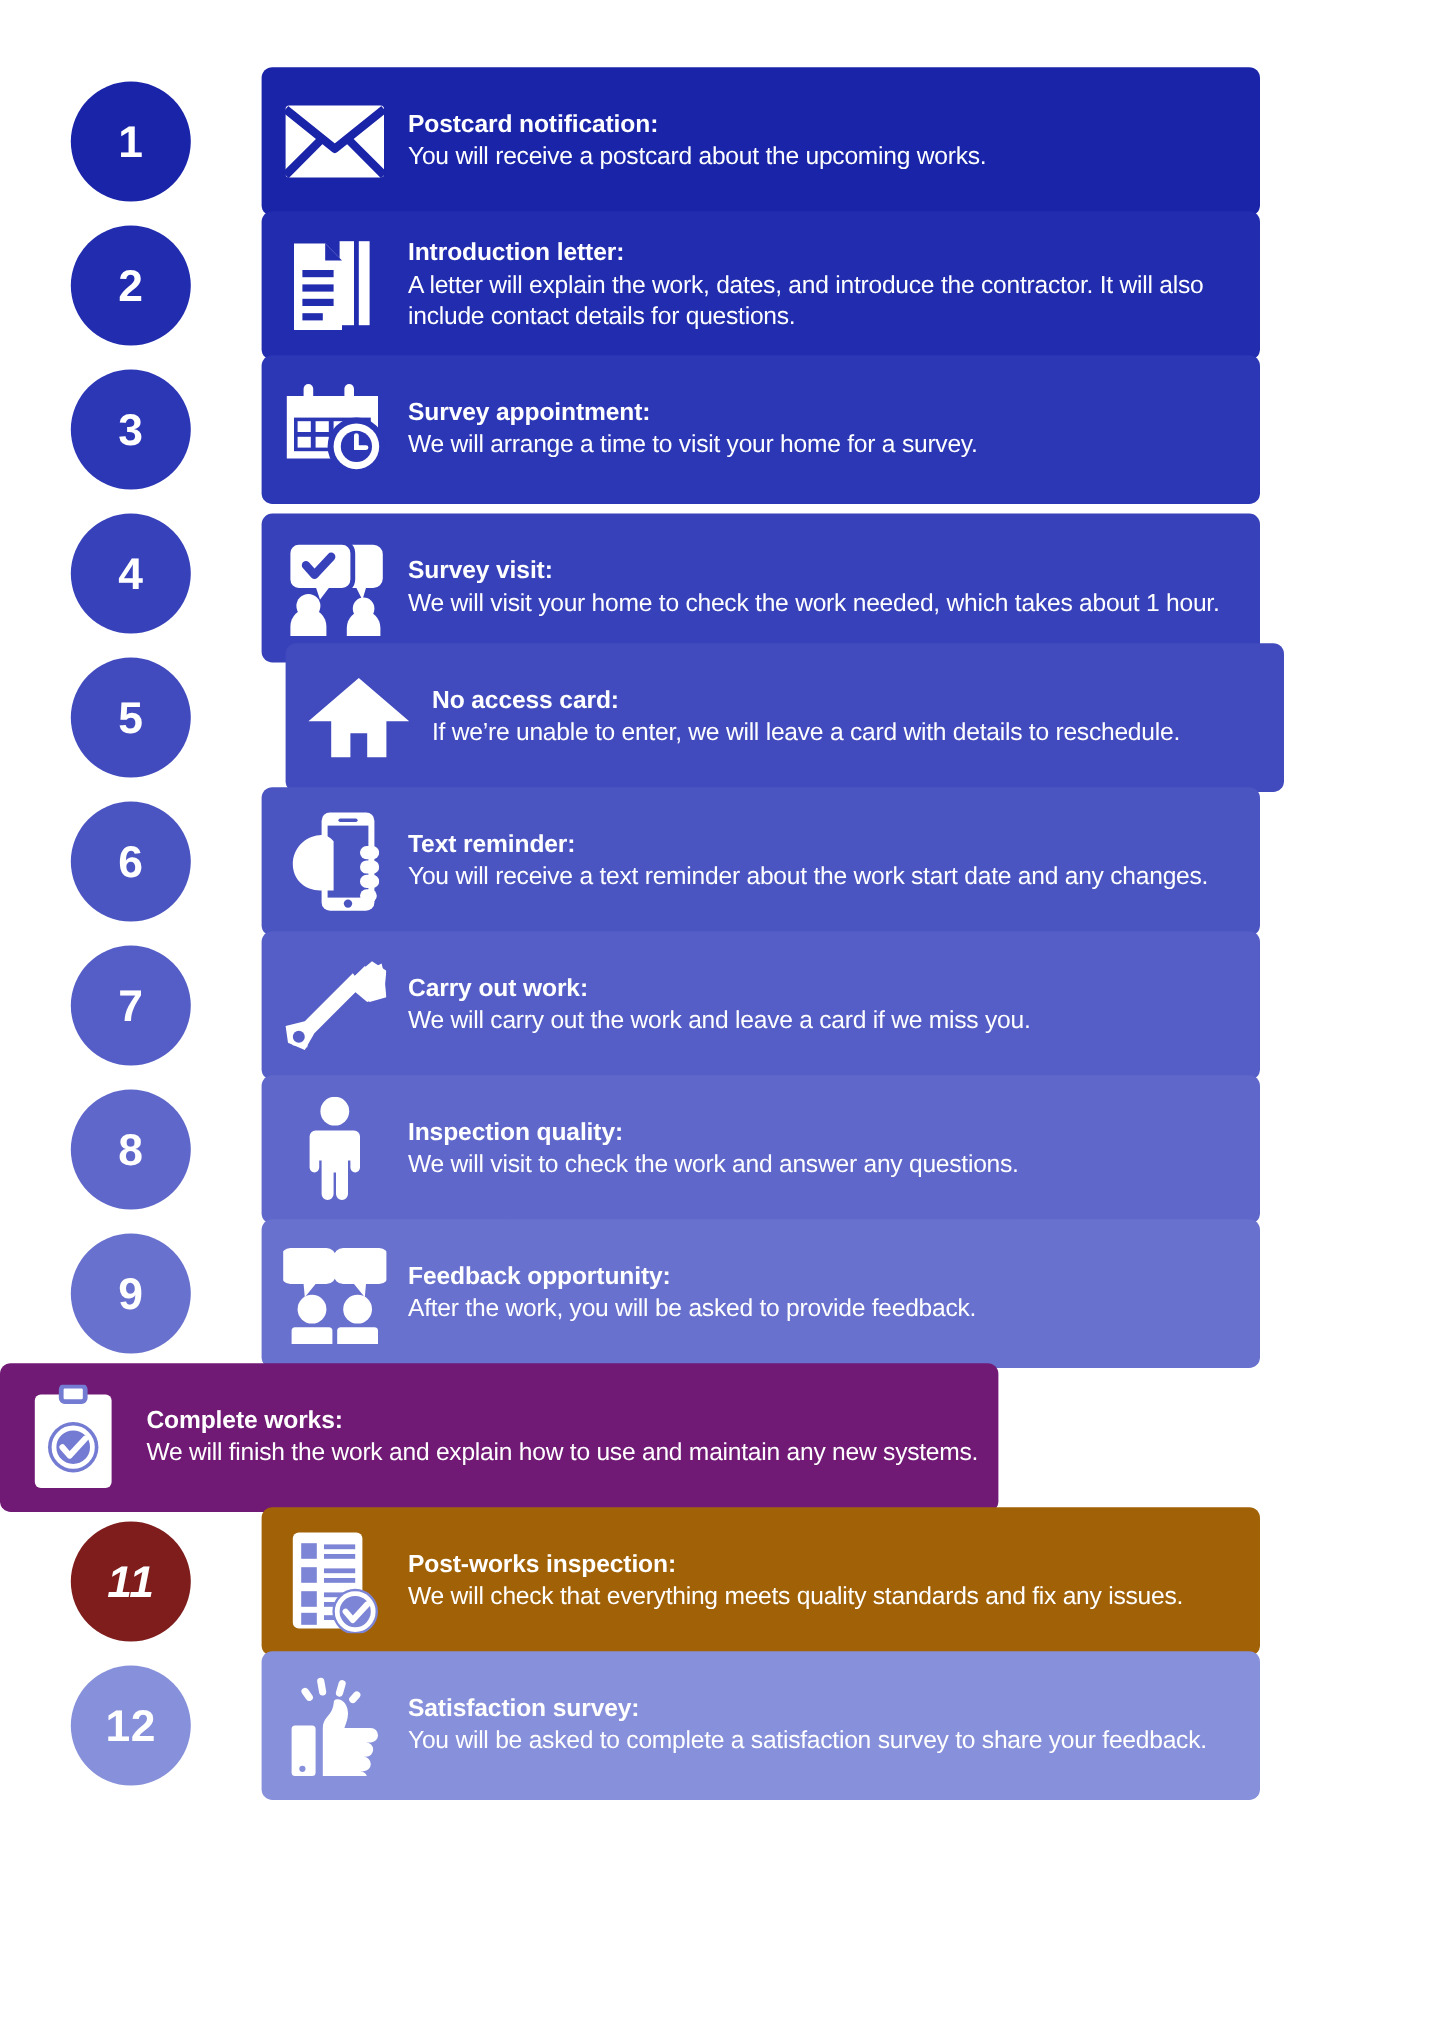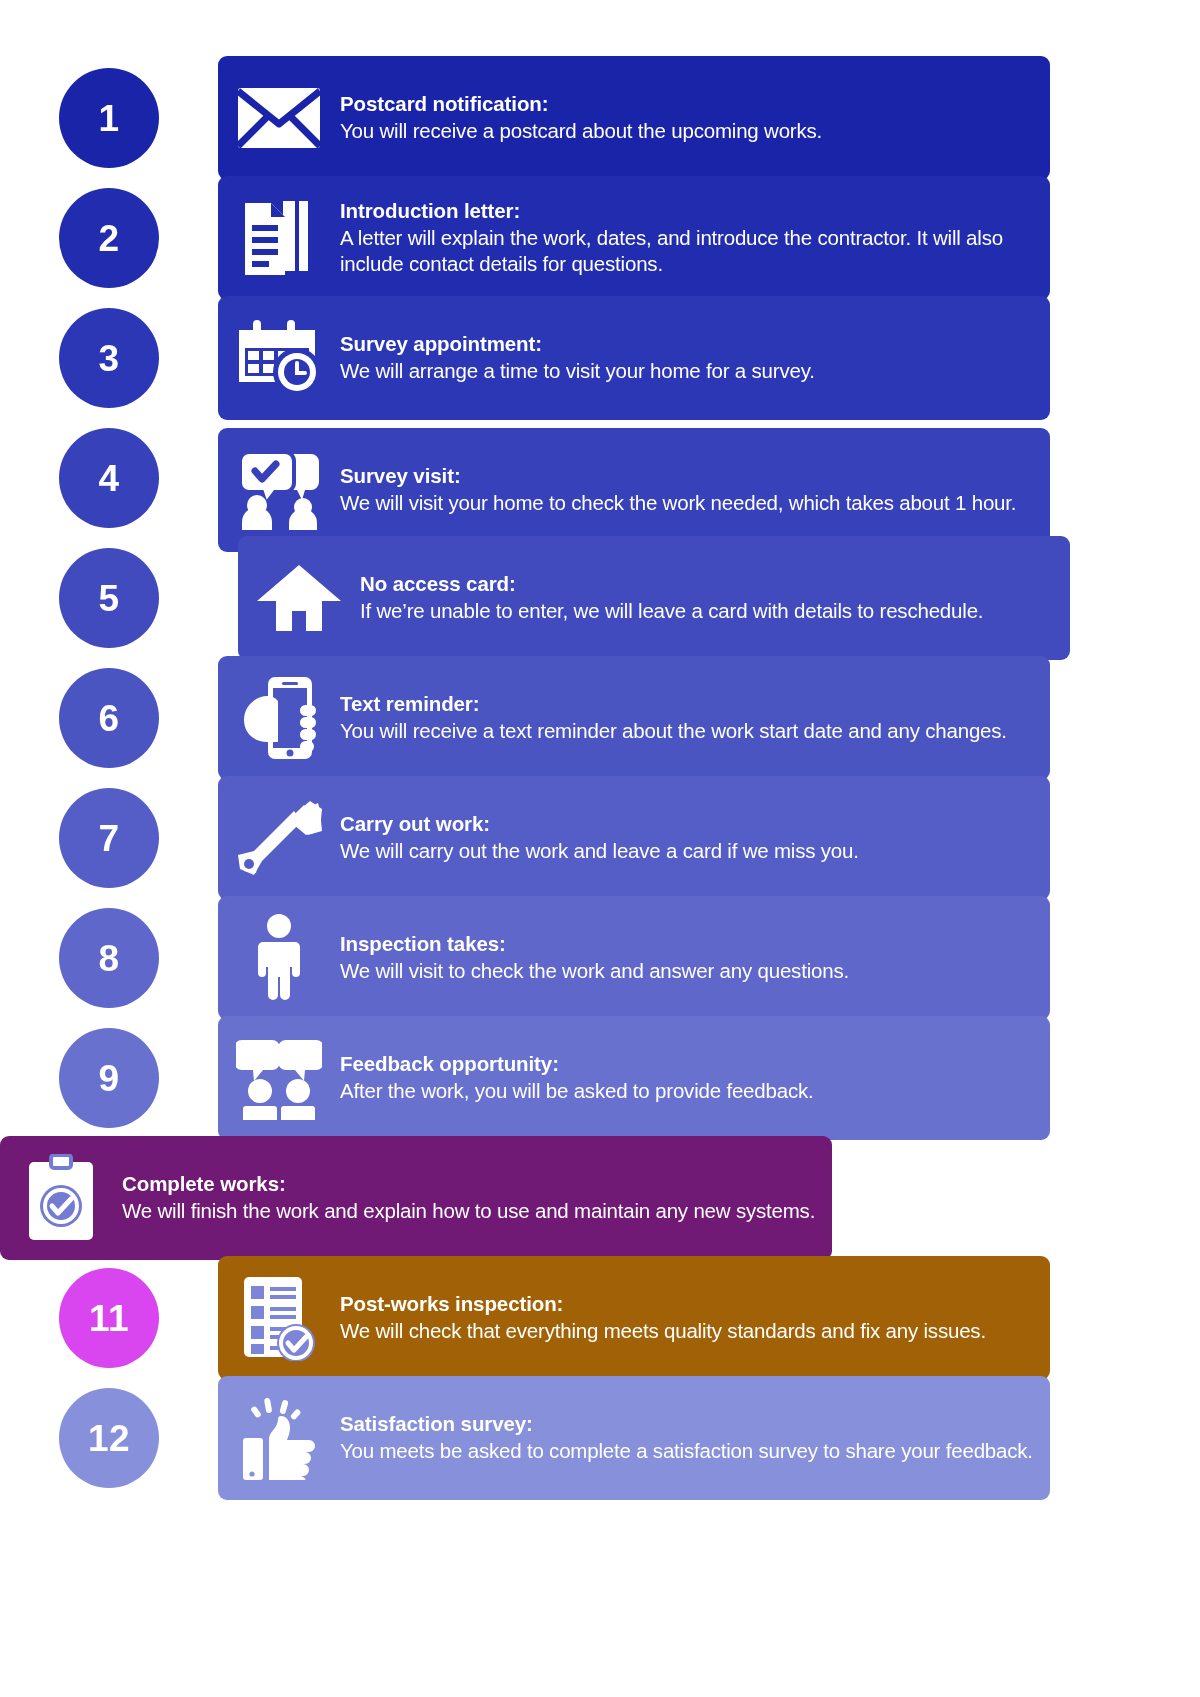--- a/index.html
+++ b/index.html
@@ -269,21 +269,21 @@
           <div class="badge" style="background: rgb(95, 104, 202);">8</div>
         </div>
         <div class="bar" style="background: rgb(95, 104, 202); color: rgb(95, 104, 202);">
           <div class="icon-box">
             <svg width="46" height="88" viewBox="0 0 46 88">
       <circle cx="23" cy="12" r="12" fill="#fff"></circle>
       <path d="M7 28 h32 a5 5 0 0 1 5 5 v26 a4 4 0 0 1 -8 0 v-6 h-2 v28 a5 5 0 0 1 -10 0 v-18 h-2 v18 a5 5 0 0 1 -10 0 v-28 h-2 v6 a4 4 0 0 1 -8 0 v-26 a5 5 0 0 1 5 -5 Z" fill="#fff"></path>
     </svg>
           </div>
           <div class="text-box">
-            <p class="t-title">Inspection takes:</p>
+            <p class="t-title">Inspection quality:</p>
             <p class="t-desc">We will visit to check the work and answer any questions.</p>
           </div>
         </div>
       </div>
       <div class="step">
         <div class="badge-col">
           <div class="badge" style="background: rgb(105, 113, 206);">9</div>
         </div>
         <div class="bar" style="background: rgb(105, 113, 206); color: rgb(105, 113, 206);">
           <div class="icon-box">
@@ -314,21 +314,21 @@
     </svg>
           </div>
           <div class="text-box">
             <p class="t-title">Complete works:</p>
             <p class="t-desc">We will finish the work and explain how to use and maintain any new systems.</p>
           </div>
         </div>
       </div>
       <div class="step">
         <div class="badge-col">
-          <div class="badge" style="background: #d946ef;">11</div>
+          <div class="badge" style="background: #7f1d1d; font-style: italic;">11</div>
         </div>
         <div class="bar" style="background: #a16207; color: rgb(125, 133, 214);">
           <div class="icon-box">
             <svg width="78" height="86" viewBox="0 0 78 86">
       <rect x="4" y="2" width="58" height="80" rx="5" fill="#fff"></rect>
       <g fill="currentColor">
         <rect x="11" y="11" width="13" height="13"></rect>
         <rect x="11" y="31" width="13" height="13"></rect>
         <rect x="11" y="51" width="13" height="13"></rect>
         <rect x="11" y="69" width="13" height="10"></rect>
@@ -364,18 +364,18 @@
         <rect x="14" y="10" width="6" height="12" rx="3" transform="rotate(-36 17 16)"></rect>
         <rect x="54" y="13" width="6" height="11" rx="3" transform="rotate(42 57 18)"></rect>
       </g>
       <rect x="4" y="42" width="20" height="42" rx="3" fill="#fff"></rect>
       <circle cx="13" cy="78" r="2.6" fill="currentColor"></circle>
       <path d="M30 84 V44 c0 -8 6 -10 8 -16 c2 -5 0 -8 4 -8 c6 0 9 6 9 12 c0 5 -2 9 -3 12 h22 a6 6 0 0 1 0 12 h-4 a6 6 0 0 1 0 12 h-2 a6 6 0 0 1 0 12 h-3 a6 6 0 0 1 0 12 Z" fill="#fff"></path>
     </svg>
           </div>
           <div class="text-box">
             <p class="t-title">Satisfaction survey:</p>
-            <p class="t-desc">You meets be asked to complete a satisfaction survey to share your feedback.</p>
+            <p class="t-desc">You will be asked to complete a satisfaction survey to share your feedback.</p>
           </div>
         </div>
       </div>
     </div>
 </div>
 
 </body></html>

